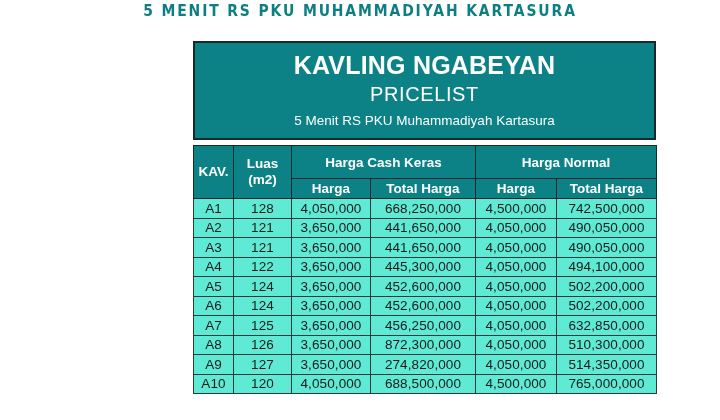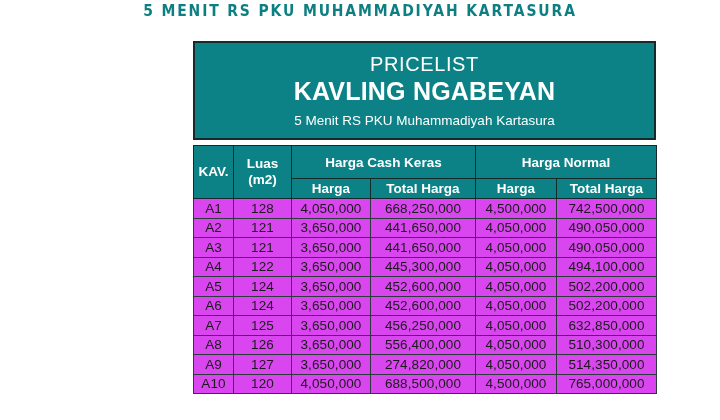--- a/index.html
+++ b/index.html
@@ -136,21 +136,21 @@
     font-weight: 700;
     font-size: 13.5px;
     border-color: #16292b;
   }
   thead th.grp-top   { height: 27px; }
   thead th.grp-sub   { height: 16px; }
   thead th.sidecell  { height: 53px; line-height: 16px; }
   thead th.kav       { font-size: 12.5px; }
 
   table.grid tbody td {
-    background: #d946ef;
+    background: #5eead4;
     color: #1a1a1a;
     font-weight: 400;
     font-size: 13.5px;
     height: 19.5px;
     letter-spacing: 0.1px;
   }
   td.c-kav  { }
   td.c-luas { }
   td.c-num  { text-align: right; padding-right: 7px; }
 
@@ -169,22 +169,22 @@
 
 <div id="watermark">
   <div class="wm-roof"></div>
   <div class="wm-dot"></div>
   <div class="wm-text">rumah123</div>
 </div>
 
 <div id="pricelist">
 
   <div id="title-block">
+    <div id="title-main">KAVLING NGABEYAN</div>
     <div id="title-pricelist">PRICELIST</div>
-    <div id="title-main">KAVLING NGABEYAN</div>
     <div id="title-sub">5 Menit RS PKU Muhammadiyah Kartasura</div>
   </div>
 
   <table class="grid">
     <colgroup>
       <col class="w-kav">
       <col class="w-luas">
       <col class="w-ckh">
       <col class="w-ckt">
       <col class="w-nh">
@@ -261,21 +261,21 @@
           <td class="c-luas">125</td>
           <td class="c-num">3,650,000</td>
           <td class="c-num">456,250,000</td>
           <td class="c-num">4,050,000</td>
           <td class="c-num">632,850,000</td>
         </tr>
         <tr>
           <td class="c-kav">A8</td>
           <td class="c-luas">126</td>
           <td class="c-num">3,650,000</td>
-          <td class="c-num">556,400,000</td>
+          <td class="c-num">872,300,000</td>
           <td class="c-num">4,050,000</td>
           <td class="c-num">510,300,000</td>
         </tr>
         <tr>
           <td class="c-kav">A9</td>
           <td class="c-luas">127</td>
           <td class="c-num">3,650,000</td>
           <td class="c-num">274,820,000</td>
           <td class="c-num">4,050,000</td>
           <td class="c-num">514,350,000</td>

